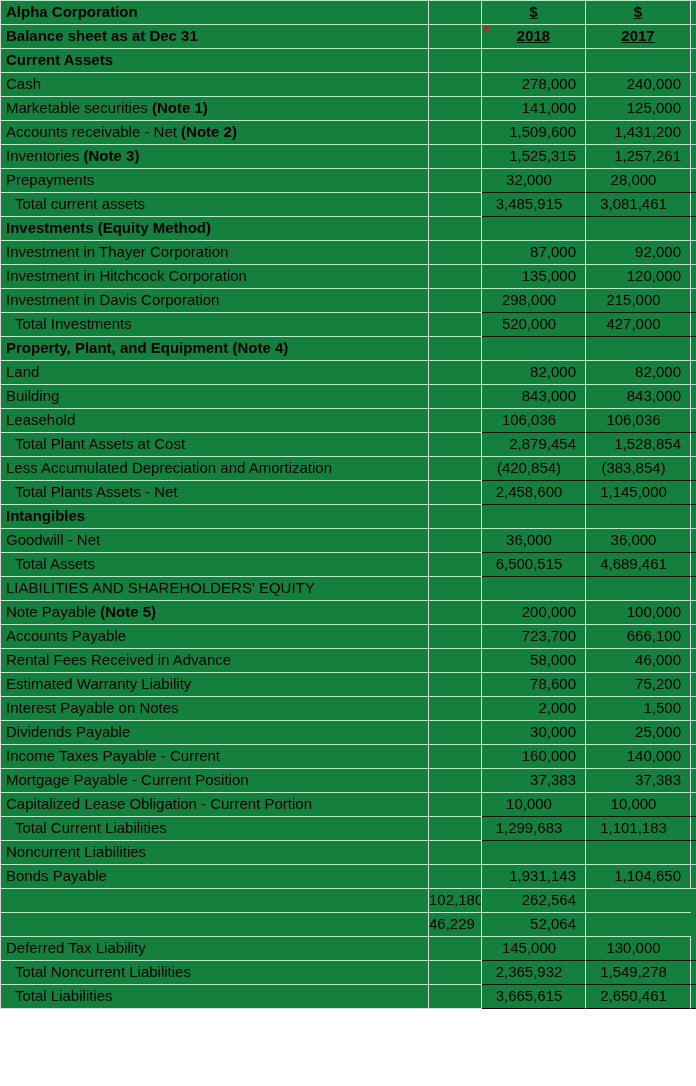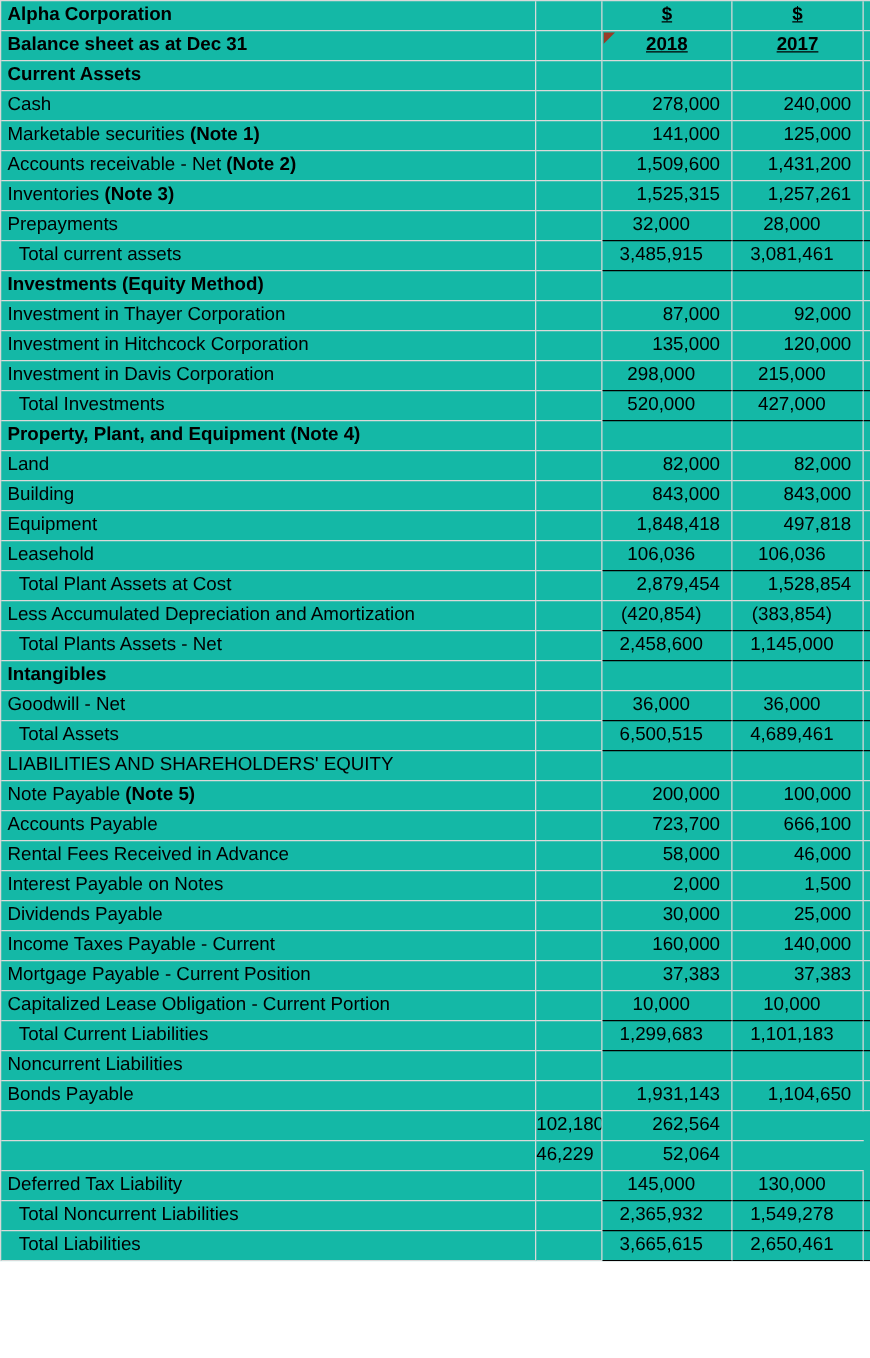--- a/index.html
+++ b/index.html
@@ -6,21 +6,21 @@
     --grid:#d9d9d9;
     --sum:#000000;
     --comment:#993a28;
   }
   html,body{margin:0;padding:0;background:#ffffff;}
   .sheet{
     width:696px;
     border-top:1px solid var(--grid);
     border-left:1px solid var(--grid);
     box-sizing:border-box;
-    background:#14b8a6;
+    background:#15803d;
   }
   .row{
     display:grid;
     grid-template-columns:428px 53px 104px 105px 6px;
     height:24px;
   }
   .cell{
     box-sizing:border-box;
     border-right:1px solid var(--grid);
     border-bottom:1px solid var(--grid);
@@ -165,27 +165,20 @@
       <div class="cell edge"></div>
     </div>
     <div class="row">
       <div class="cell label"><span>Building</span></div>
       <div class="cell"></div>
       <div class="cell num"><span>843,000</span></div>
       <div class="cell num"><span>843,000</span></div>
       <div class="cell edge"></div>
     </div>
     <div class="row">
-      <div class="cell label"><span>Equipment</span></div>
-      <div class="cell"></div>
-      <div class="cell num"><span>1,848,418</span></div>
-      <div class="cell num"><span>497,818</span></div>
-      <div class="cell edge"></div>
-    </div>
-    <div class="row">
       <div class="cell label"><span>Leasehold</span></div>
       <div class="cell"></div>
       <div class="cell num sumline"><span>106,036</span></div>
       <div class="cell num sumline"><span>106,036</span></div>
       <div class="cell edge sumline"></div>
     </div>
     <div class="row">
       <div class="cell label alignright"><span>Total Plant Assets at Cost</span></div>
       <div class="cell"></div>
       <div class="cell num"><span>2,879,454</span></div>
@@ -246,20 +239,27 @@
       <div class="cell"></div>
       <div class="cell num"><span>723,700</span></div>
       <div class="cell num"><span>666,100</span></div>
       <div class="cell edge"></div>
     </div>
     <div class="row">
       <div class="cell label"><span>Rental Fees Received in Advance</span></div>
       <div class="cell"></div>
       <div class="cell num"><span>58,000</span></div>
       <div class="cell num"><span>46,000</span></div>
+      <div class="cell edge"></div>
+    </div>
+    <div class="row">
+      <div class="cell label"><span>Estimated Warranty Liability</span></div>
+      <div class="cell"></div>
+      <div class="cell num"><span>78,600</span></div>
+      <div class="cell num"><span>75,200</span></div>
       <div class="cell edge"></div>
     </div>
     <div class="row">
       <div class="cell label"><span>Interest Payable on Notes</span></div>
       <div class="cell"></div>
       <div class="cell num"><span>2,000</span></div>
       <div class="cell num"><span>1,500</span></div>
       <div class="cell edge"></div>
     </div>
     <div class="row">

